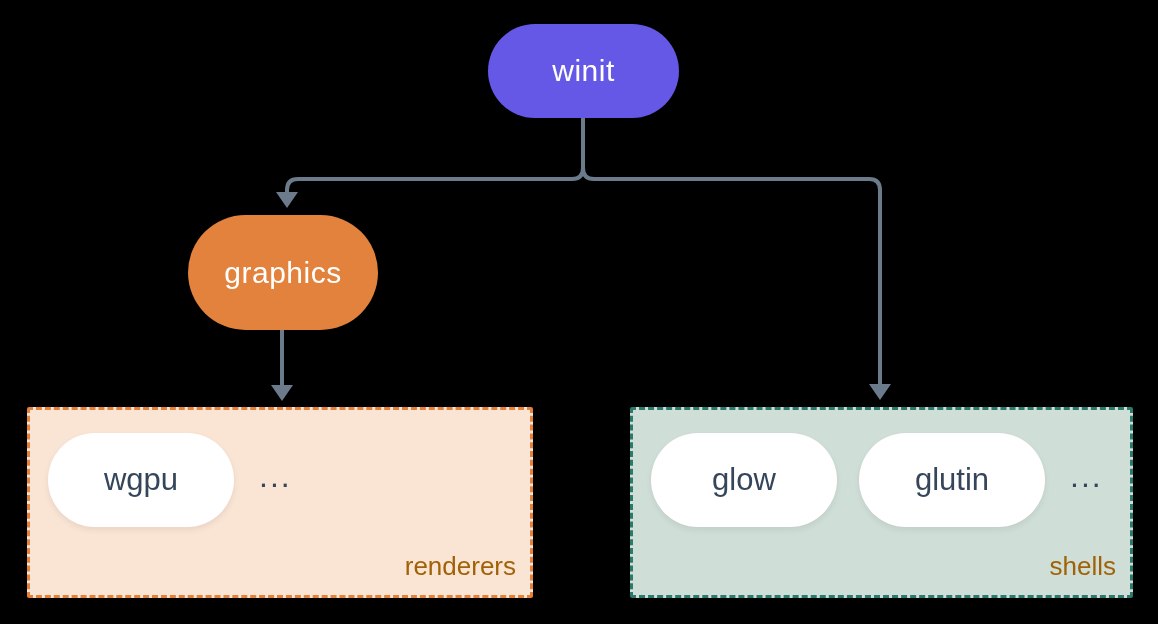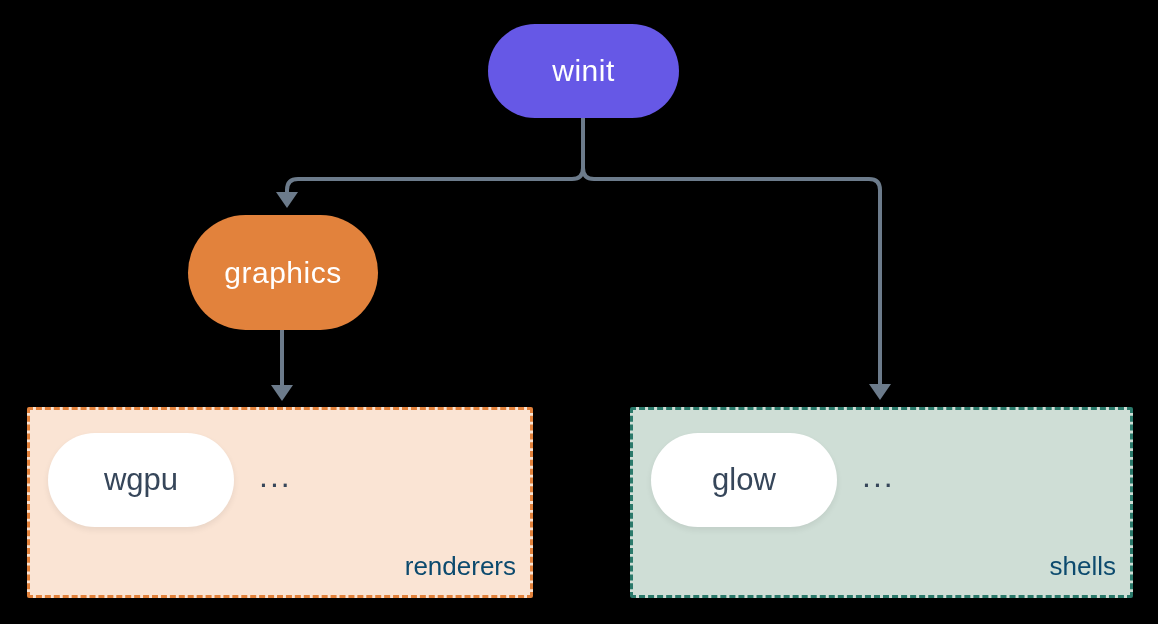--- a/index.html
+++ b/index.html
@@ -83,21 +83,21 @@
     font-size: 32px;
     color: #36465A;
     letter-spacing: 2px;
     margin-left: 3px;
     padding-bottom: 8px;
   }
   .group-label {
     position: absolute;
     right: 14px; bottom: 13px;
     font-size: 26px;
-    color: #0c4a6e;
+    color: #a16207;
   }
 </style>
 </head>
 <body>
 
 <div id="stage">
 
   <svg id="connector-layer" viewBox="0 0 1158 624" xmlns="http://www.w3.org/2000/svg">
 
     <path d="M 583 117 L 583 168 Q 583 179 572 179 L 298 179 Q 287 179 287 190 L 287 192" fill="none" stroke="#6C7B8B" stroke-width="4"></path>
@@ -126,18 +126,21 @@
       <span class="ellipsis">...</span>
     </div>
     <span class="group-label">renderers</span>
   </div>
 
   <div class="group" id="shells-group">
     <div class="pill-row">
       <div class="pill">
         <span>glow</span>
       </div>
+      <div class="pill">
+        <span>glutin</span>
+      </div>
       <span class="ellipsis">...</span>
     </div>
     <span class="group-label">shells</span>
   </div>
 
 </div>
 
 </body></html>

